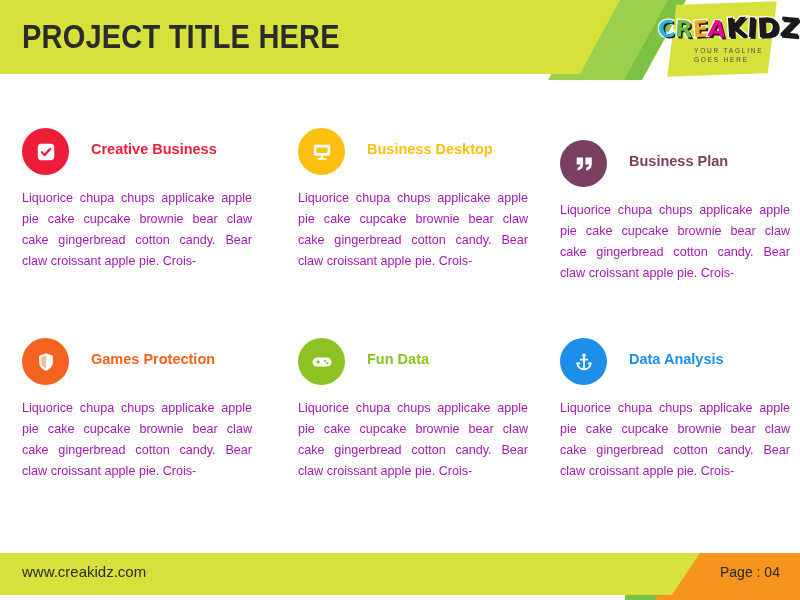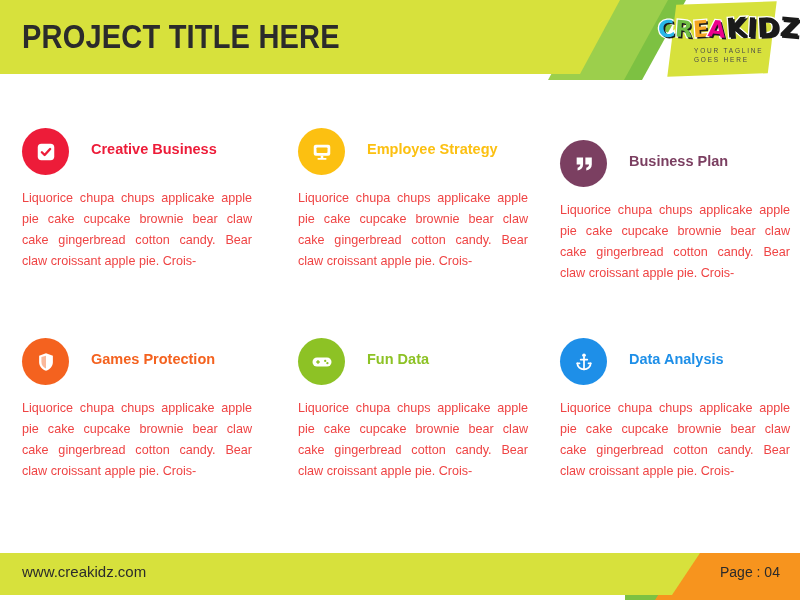--- a/index.html
+++ b/index.html
@@ -82,21 +82,21 @@
   }
   .icon-circle svg{display:block;}
   .card-title{
     position:absolute;left:69px;top:13px;
     font-size:14.5px;font-weight:bold;
     font-family:"Liberation Sans Narrow","Liberation Sans",sans-serif;
     white-space:nowrap;
   }
   .card-body{
     margin-top:4px;width:230px;
-    font-size:12.6px;line-height:21px;color:#ef4444;
+    font-size:12.6px;line-height:21px;color:#a21caf;
     text-align:justify;
     font-family:"Liberation Sans Narrow","Liberation Sans",sans-serif;
   }
 
   
   .footer{position:absolute;left:0;top:553px;width:800px;height:47px;}
   .ft-orange{
     position:absolute;left:640px;top:0;width:160px;height:47px;background:#f7941e;
   }
   .ft-dark-wedge{
@@ -161,21 +161,21 @@
     <div class="card" style="left:298px;top:0;">
       <div class="card-head">
         <div class="icon-circle" style="background:#fcc011">
           <svg width="22" height="22" viewBox="0 0 24 24">
               <rect x="3" y="4" width="18" height="12" rx="2.2" fill="#fff"></rect>
               <rect x="6" y="7" width="12" height="6" rx="1" fill="#fcc011"></rect>
               <rect x="10.6" y="16" width="2.8" height="3" fill="#fff"></rect>
               <rect x="7" y="18.6" width="10" height="1.9" rx="0.9" fill="#fff"></rect>
             </svg>
         </div>
-        <div class="card-title" style="color:#fcc011">Employee Strategy</div>
+        <div class="card-title" style="color:#fcc011">Business Desktop</div>
       </div>
       <div class="card-body">Liquorice chupa chups applicake apple pie cake cupcake brownie bear claw  cake gingerbread cotton candy. Bear claw croissant apple pie. Crois-</div>
     </div>
 
     <div class="card" style="left:560px;top:12px;">
       <div class="card-head">
         <div class="icon-circle" style="background:#7b3f61">
           <svg width="22" height="22" viewBox="0 0 24 24">
               <path d="M4 5h7v7.5c0 3.7-2.3 5.9-6 6.5v-3c1.9-.5 2.9-1.6 3-3.5H4z" fill="#fff"></path>
               <path d="M13.5 5h7v7.5c0 3.7-2.3 5.9-6 6.5v-3c1.9-.5 2.9-1.6 3-3.5h-4z" fill="#fff"></path>

